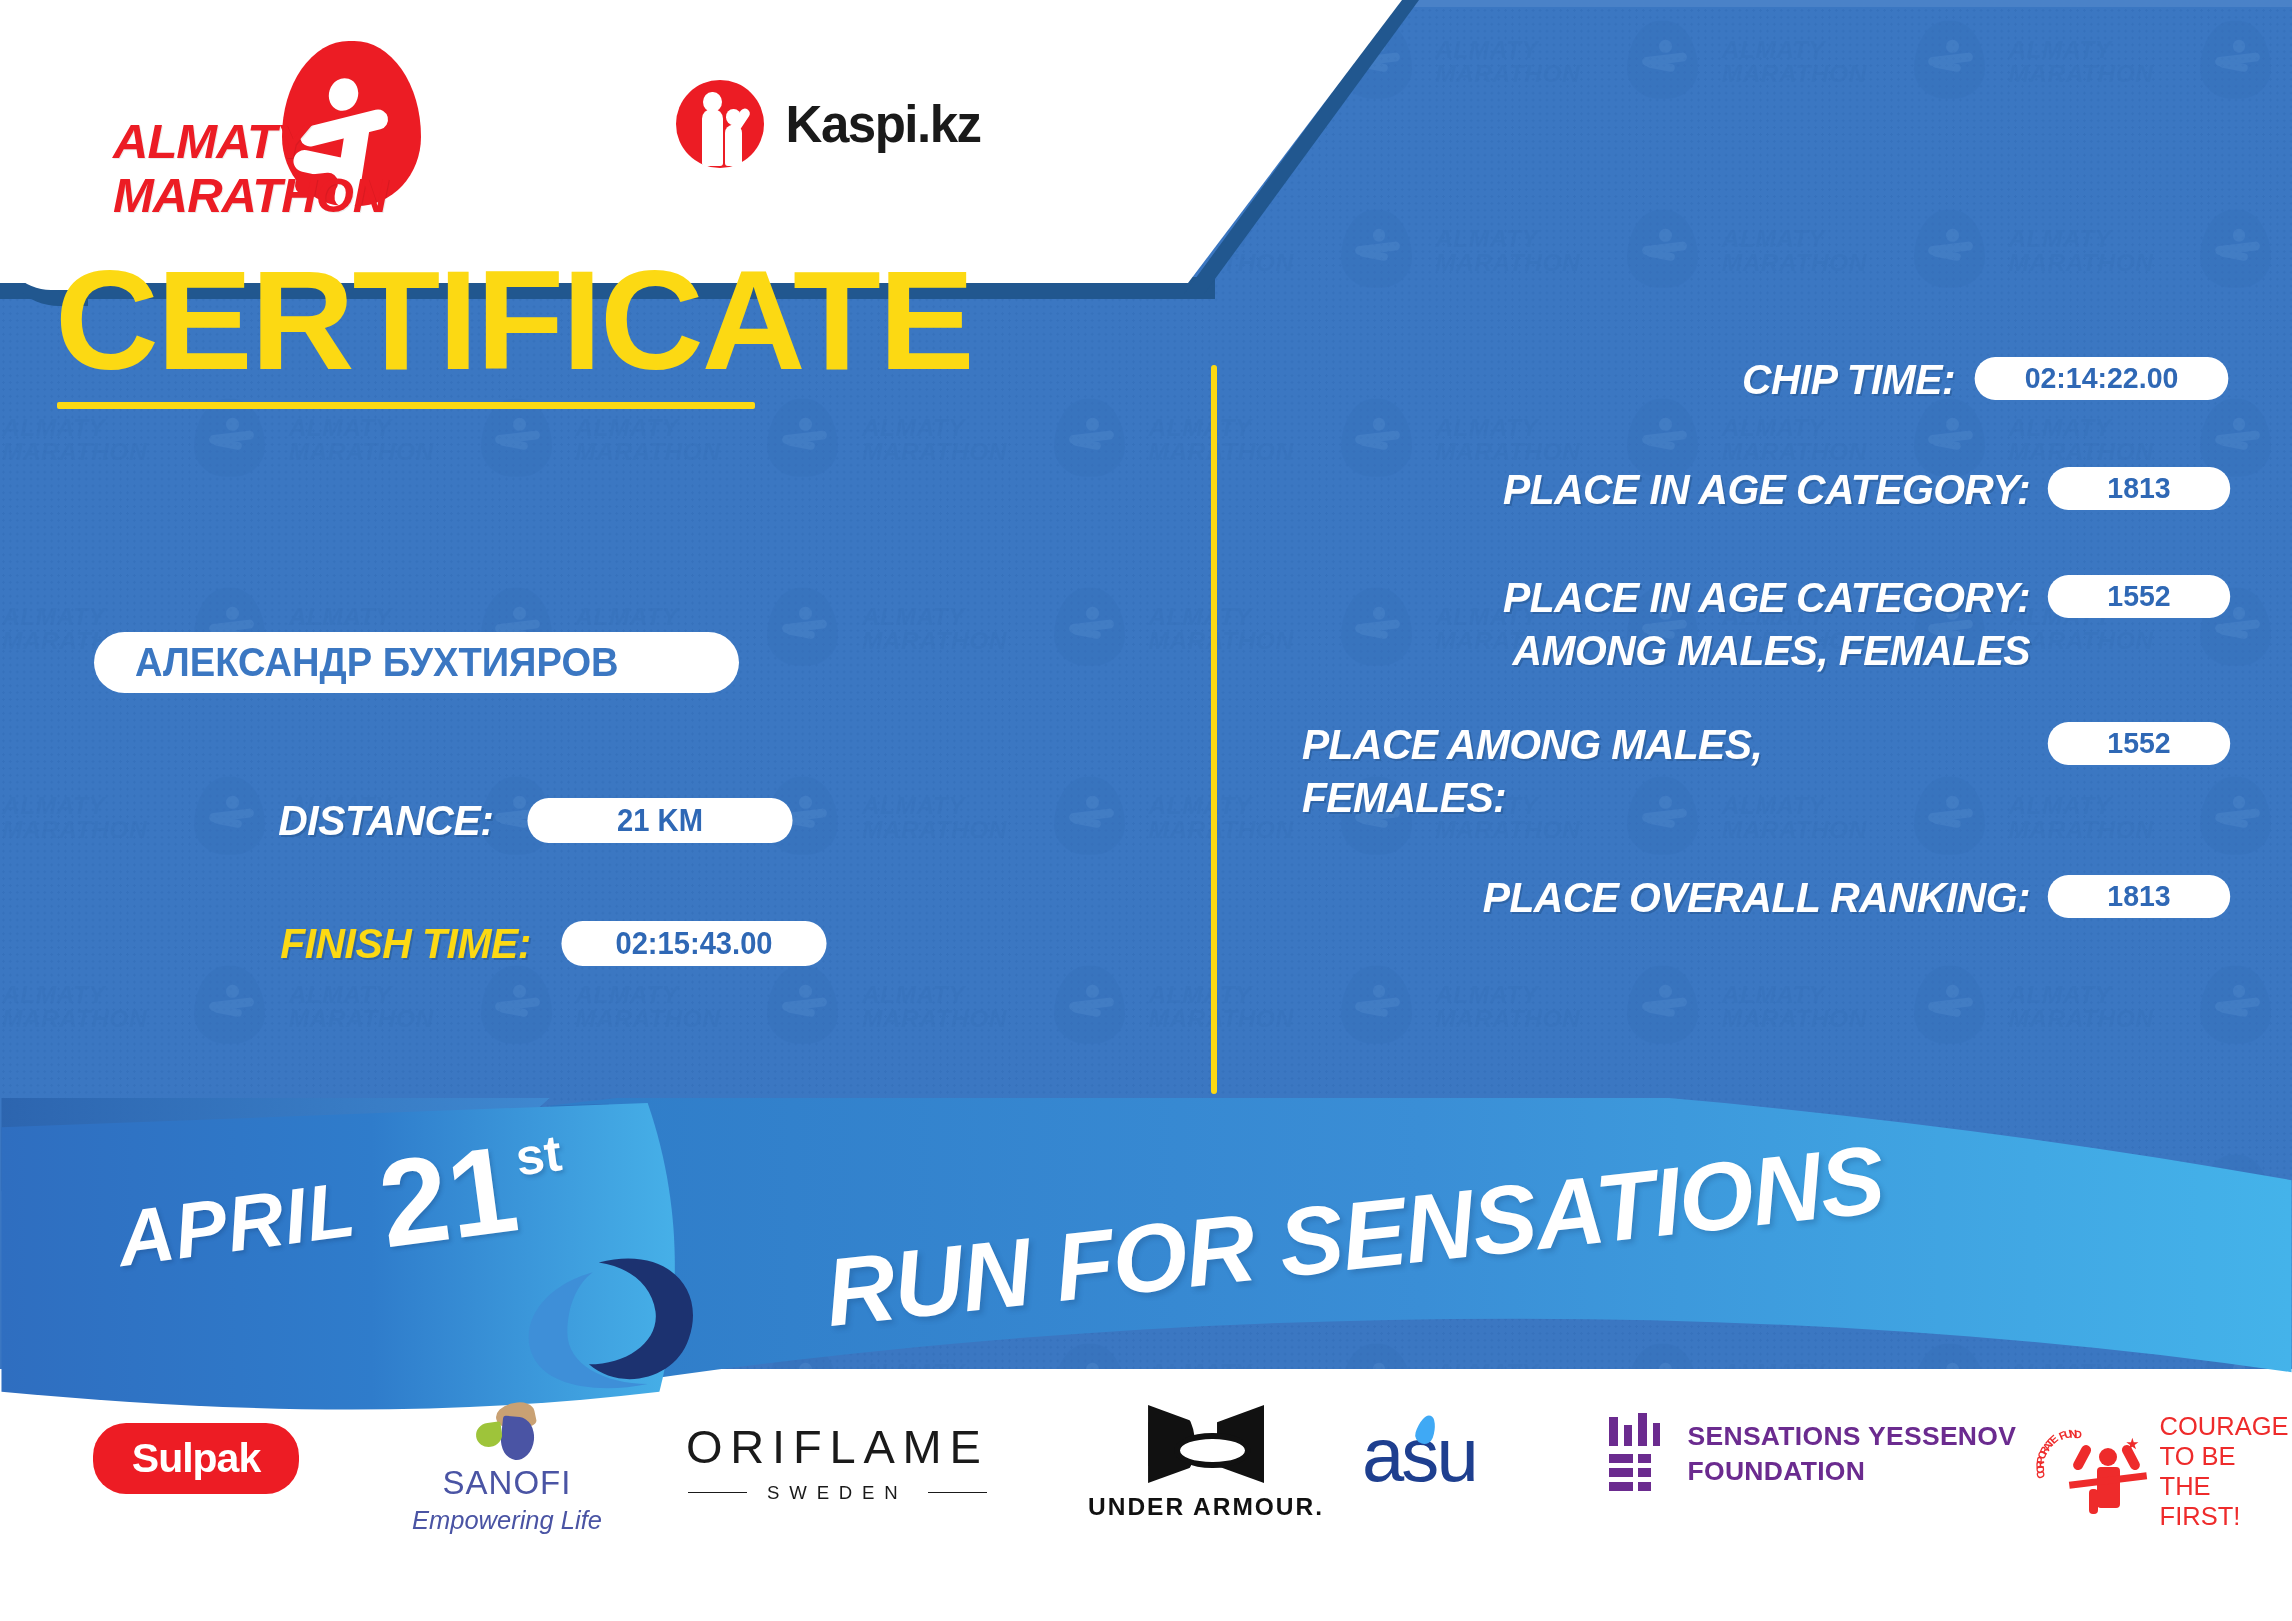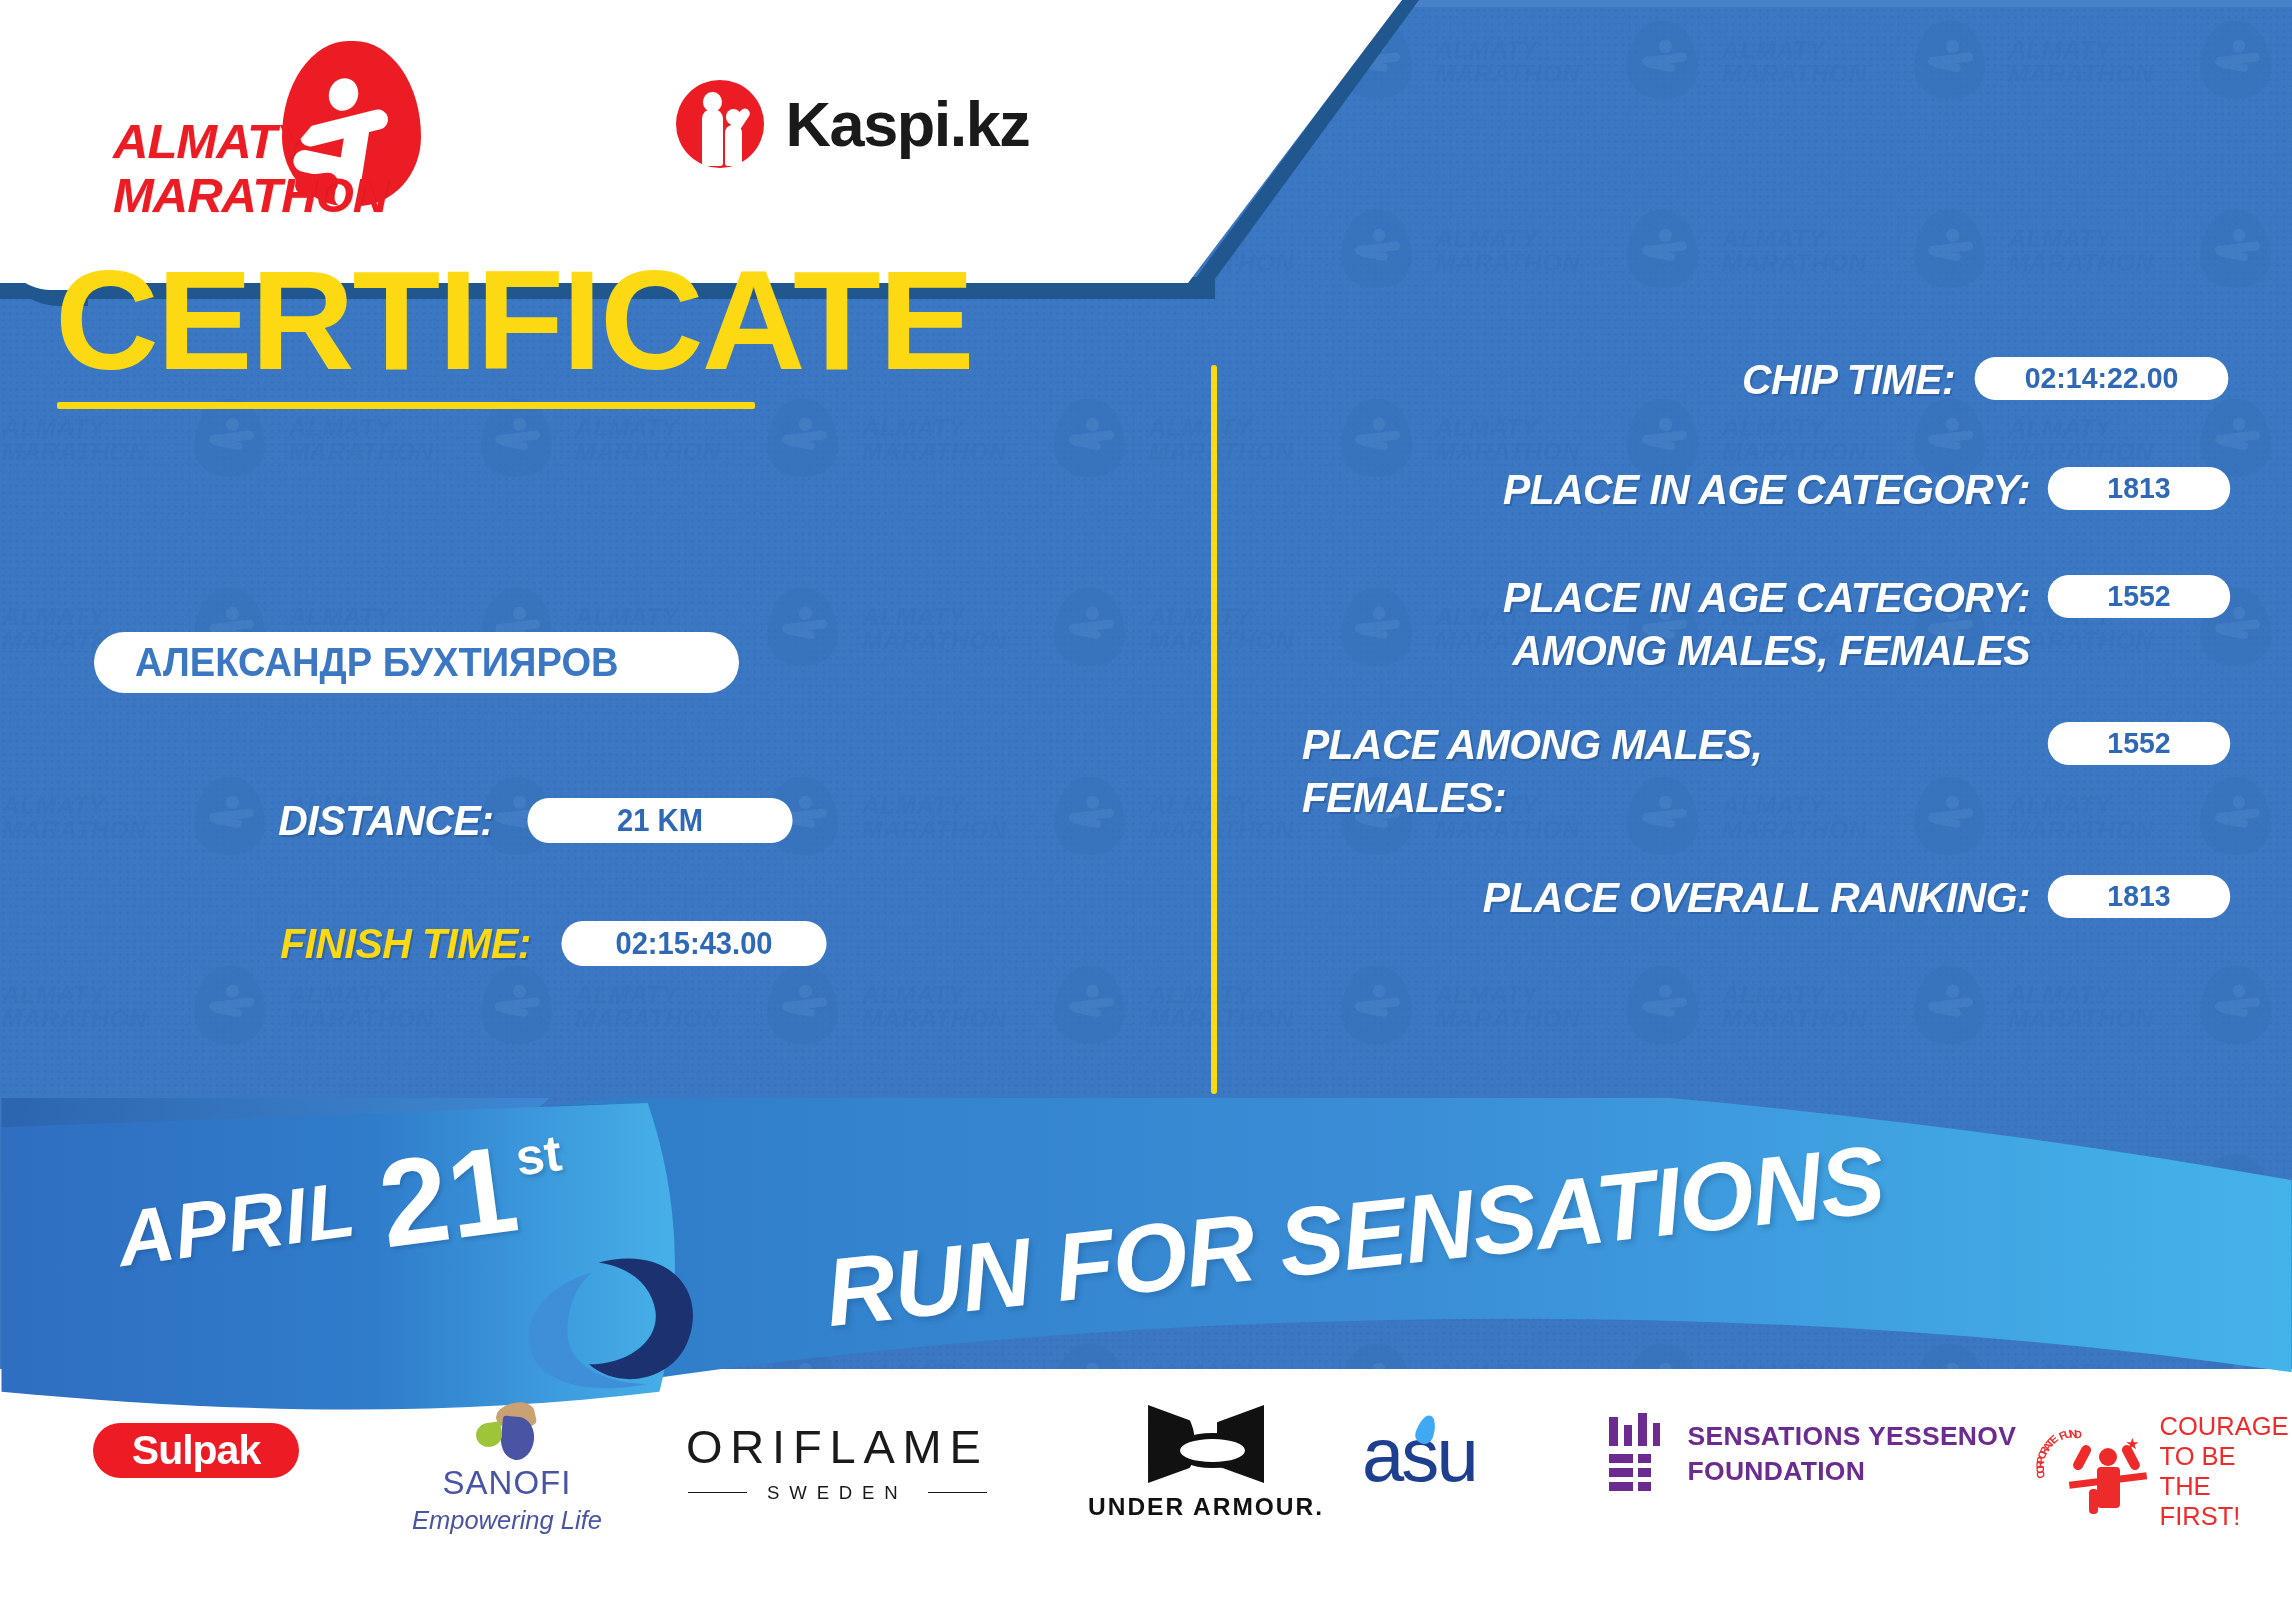--- a/index.html
+++ b/index.html
@@ -151,21 +151,21 @@
   .logo-kaspi{position:absolute;left:676px;top:80px;display:flex;align-items:center;gap:21.6px;}
   .logo-kaspi .circle{
     position:relative;width:88px;height:88px;border-radius:50%;background:#ec1c24;
   }
   .logo-kaspi .circle .p1h{position:absolute;left:27.4px;top:11.8px;width:18.6px;height:20.6px;background:#fff;border-radius:50%;}
   .logo-kaspi .circle .p1b{position:absolute;left:25.5px;top:29px;width:21.6px;height:57px;background:#fff;border-radius:9.8px 9.8px 2.9px 2.9px;}
   .logo-kaspi .circle .p2h{position:absolute;left:50px;top:29px;width:14.7px;height:15.7px;background:#fff;border-radius:50%;}
   .logo-kaspi .circle .p2b{position:absolute;left:49px;top:45px;width:16.7px;height:41px;background:#fff;border-radius:7.8px 7.8px 2.9px 2.9px;}
   .logo-kaspi .circle .arm{position:absolute;left:59px;top:27.4px;width:9.8px;height:27.4px;background:#fff;border-radius:5.9px;transform:rotate(34deg);}
   .logo-kaspi .kz{
-    color:#1a1a1a;font-weight:bold;font-size:63px;letter-spacing:-1.5px;
+    color:#1a1a1a;font-weight:bold;font-size:51px;letter-spacing:-1.5px;
   }
 
   
   .cert-title{
     position:absolute;left:55px;top:247px;z-index:8;
     color:#fcd913;
     font-weight:bold;
     font-size:141px;
     letter-spacing:-2px;
     line-height:147px;
@@ -281,21 +281,21 @@
   }
   .sponsors{
     position:absolute;left:0;top:1411px;width:2293px;height:176px;z-index:18;
     display:flex;align-items:center;
   }
   .sp{position:absolute;display:flex;align-items:center;justify-content:center;}
 
   
   #sp-sulpak{left:93px;top:11.8px;}
   .sulpak-pill{
-    width:206px;height:55px;background:#ed1c24;border-radius:33px;
+    width:206px;height:71px;background:#ed1c24;border-radius:33px;
     display:flex;align-items:center;justify-content:center;
   }
   .sulpak-pill span{color:#fff;font-weight:bold;font-size:41px;letter-spacing:-1px;}
 
   
   #sp-sanofi{left:412px;top:-7.8px;flex-direction:column;}
   .sanofi-mark{position:relative;width:69px;height:57px;margin-bottom:3.9px;}
   .sanofi-mark .tan{
     position:absolute;left:23.5px;top:0;width:39px;height:25.5px;background:#c9a173;
     border-radius:50% 50% 20% 60%;transform:rotate(-12deg);

